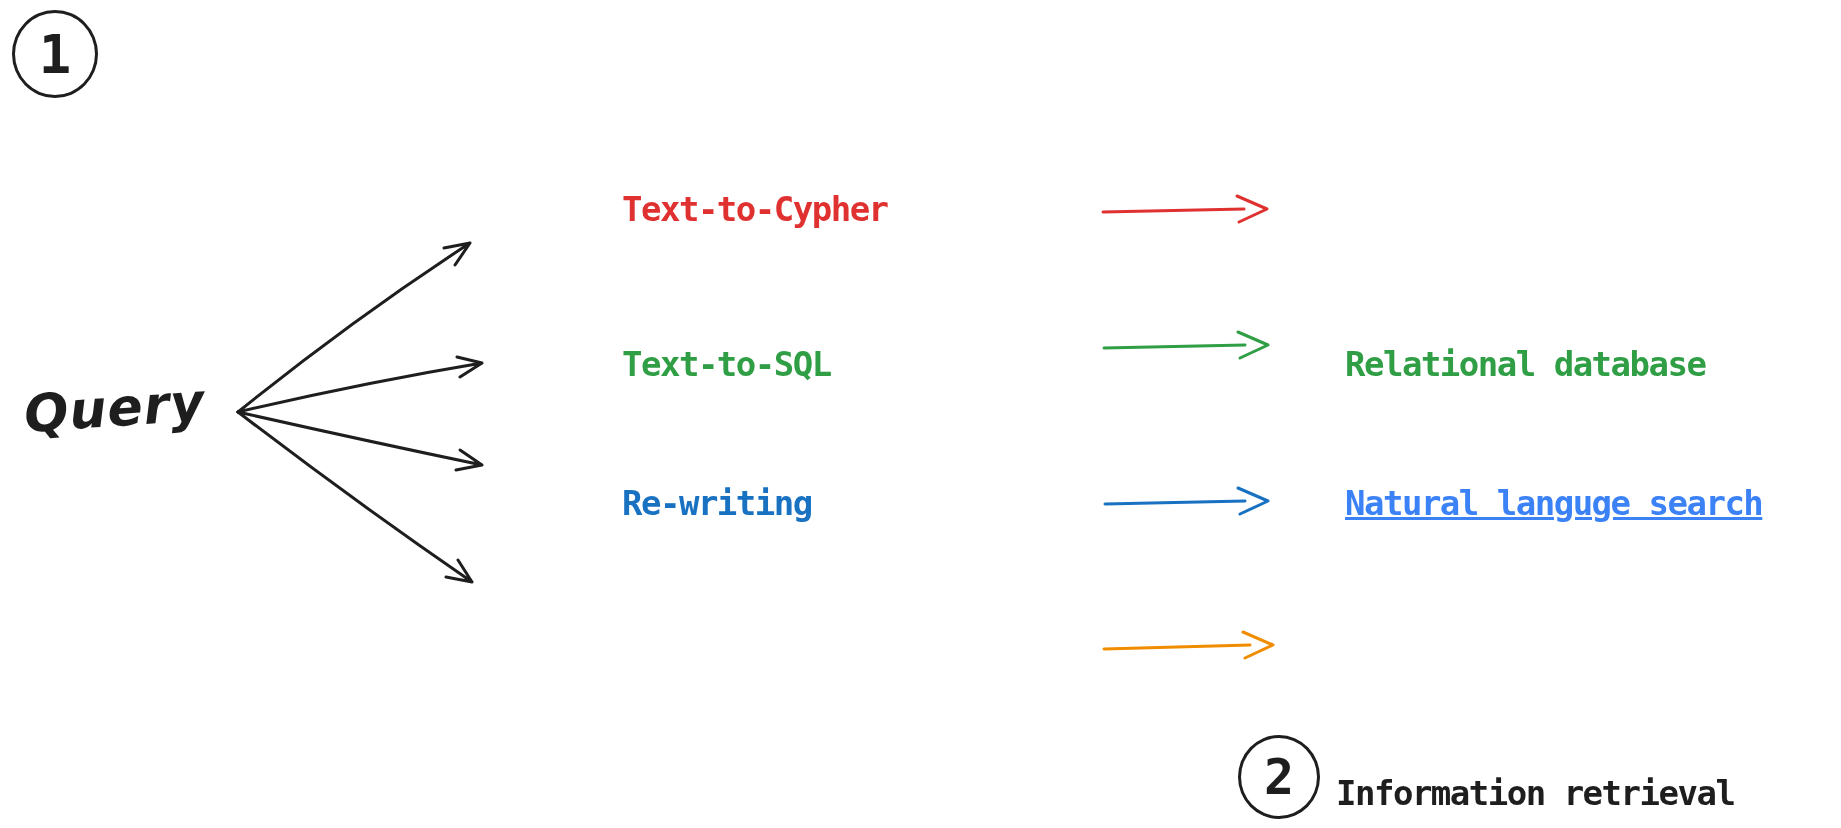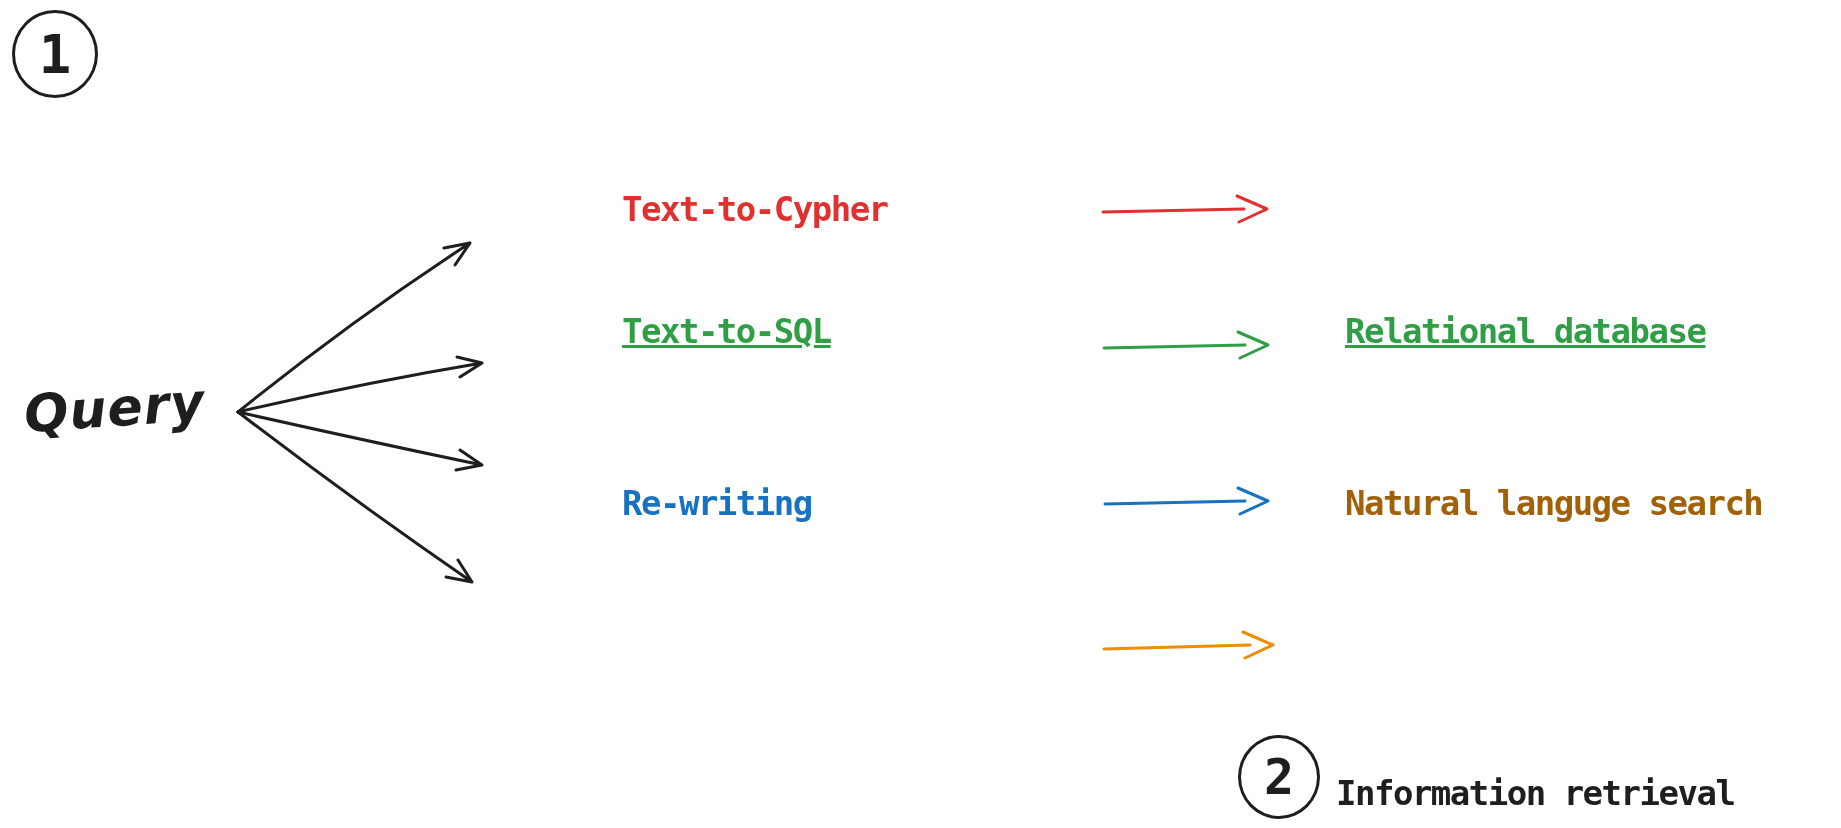--- a/index.html
+++ b/index.html
@@ -55,21 +55,21 @@
   .arrow-layer path {
     fill: none;
     stroke-width: 3;
     stroke-linecap: round;
     stroke-linejoin: round;
   }
   
   .method { left: 600px; margin-left: 22px; }
   .target { left: 1345px; }
   .row-0 { top: 191px; }
-  .row-1 { top: 313px; text-decoration: underline; }
+  .row-1 { top: 346px; }
   .row-2 { top: 485px; }
   .row-3 { top: 631px; }
 </style>
 </head>
 <body>
 
 <div class="canvas">
 
   <div class="badge badge-1">
     <span>1</span>
@@ -88,20 +88,20 @@
     <path d="M 1104 348 L 1245 345 M 1238 332 L 1268 345 L 1240 358" style="stroke: rgb(47, 158, 68);"></path>
     <path d="M 1105 504 L 1245 501 M 1238 488 L 1268 501 L 1240 514" style="stroke: rgb(25, 113, 194);"></path>
     <path d="M 1104 649 L 1250 645 M 1243 632 L 1273 645 L 1245 658" style="stroke: rgb(240, 140, 0);"></path>
   </svg>
 
   <div class="mono method row-0" style="color: rgb(224, 49, 49);">Text-to-Cypher</div>
   <div class="mono method row-1" style="color: rgb(47, 158, 68);">Text-to-SQL</div>
   <div class="mono method row-2" style="color: rgb(25, 113, 194);">Re-writing</div>
 
   <div class="mono target row-1" style="color: rgb(47, 158, 68); text-align: right;">Relational database</div>
-  <div class="mono target row-2" style="color: #a16207;">Natural languge search</div>
+  <div class="mono target row-2" style="color: #3b82f6; text-decoration: underline;">Natural languge search</div>
 
   <div class="badge badge-2">
     <span>2</span>
   </div>
   <div class="mono step2-label">Information retrieval</div>
 
 </div>
 
 </body></html>

